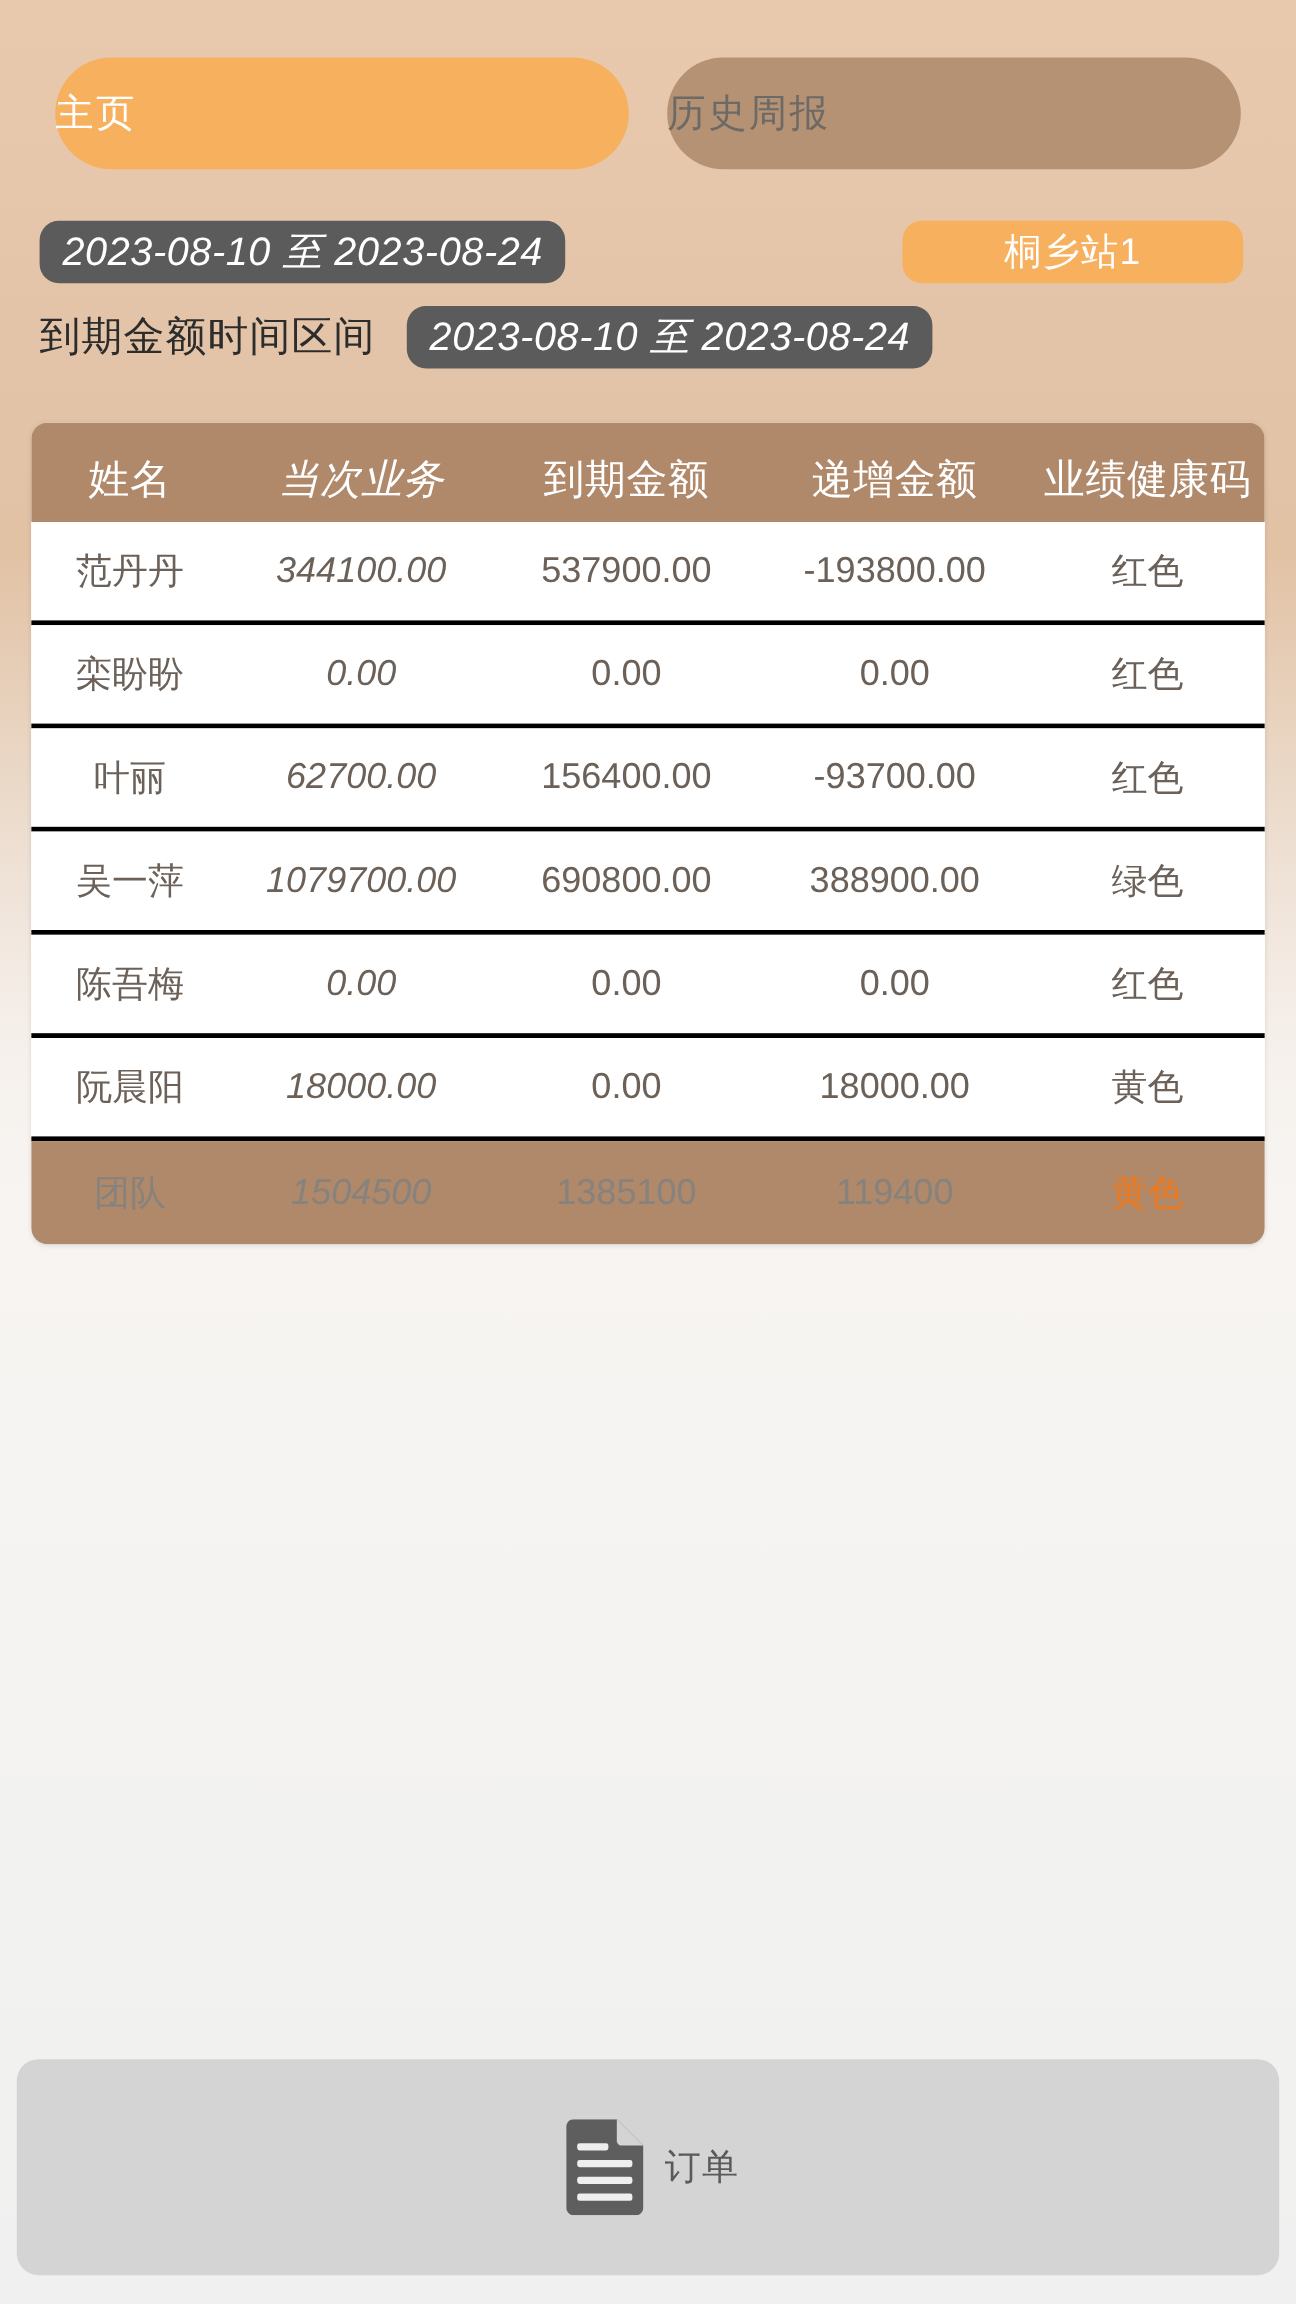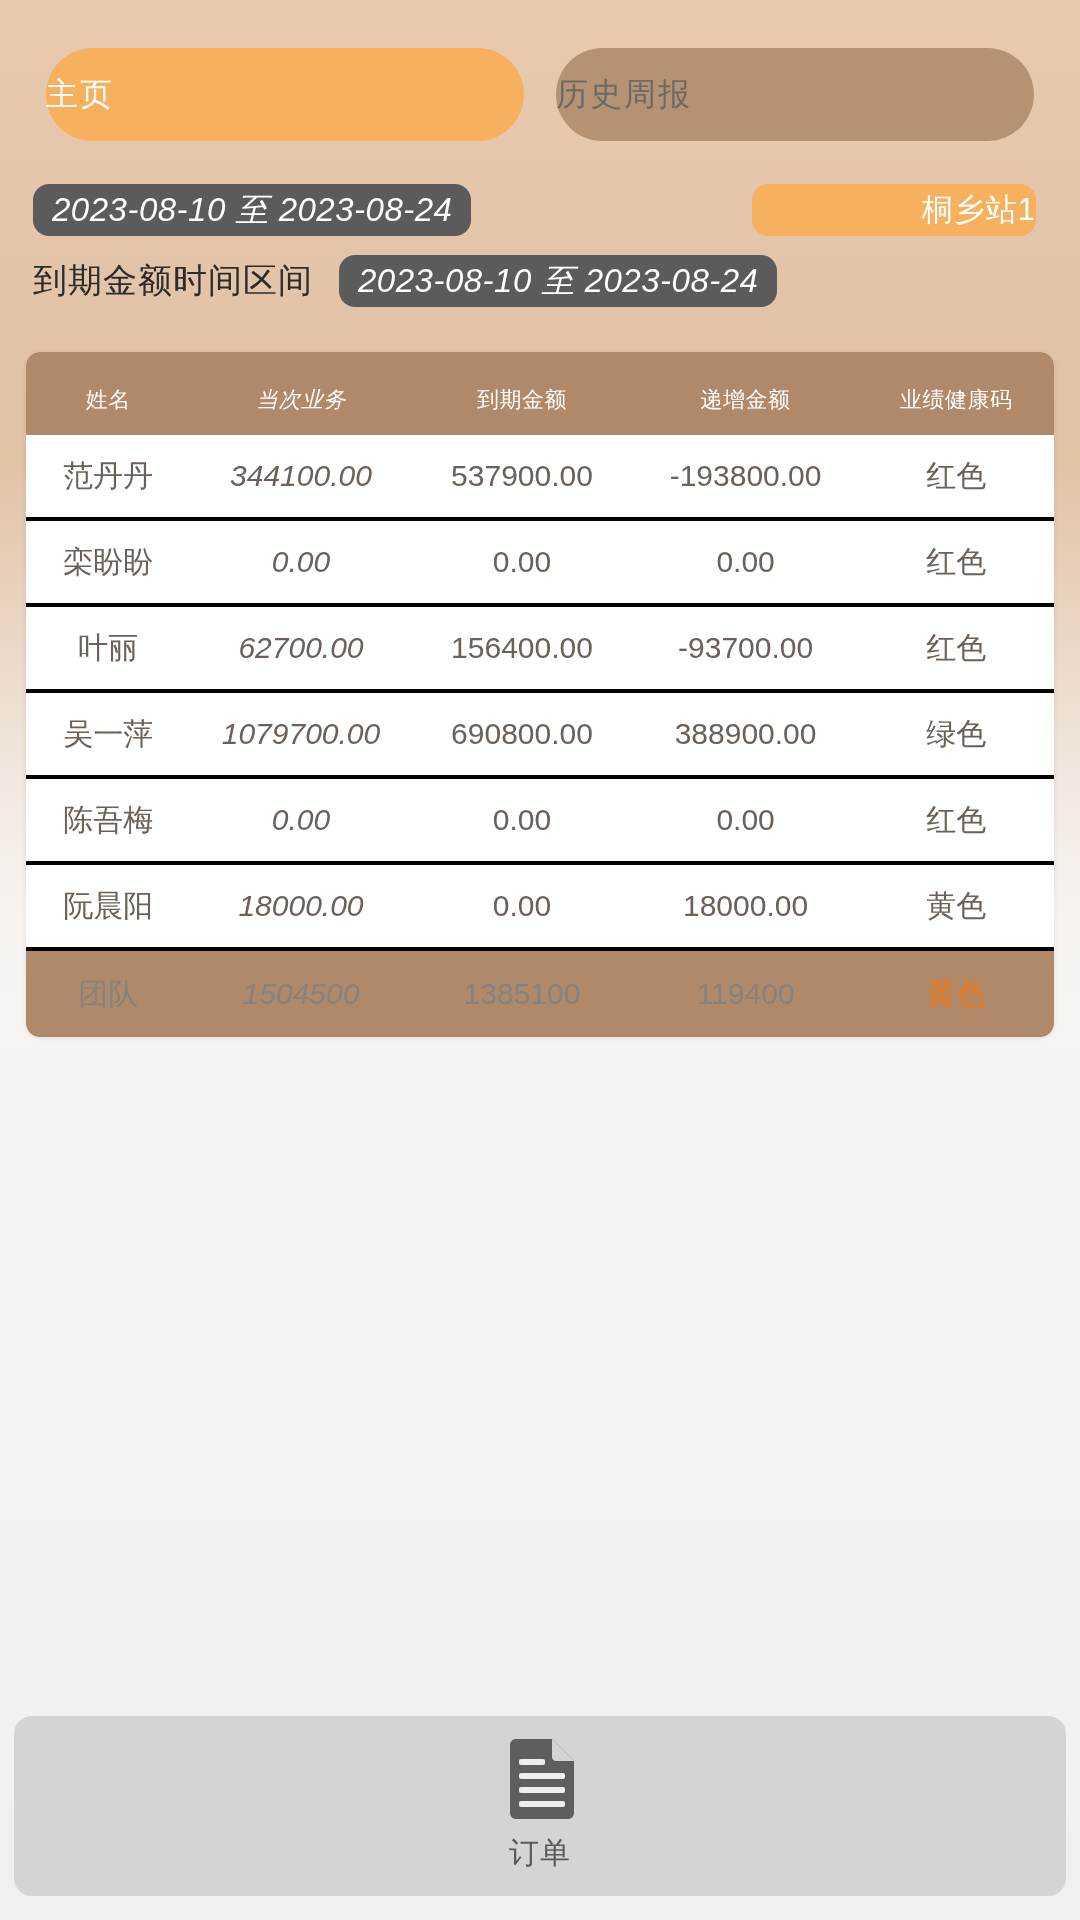--- a/index.html
+++ b/index.html
@@ -79,21 +79,21 @@
     font-style:italic;
   }
 
   .pill-station {
     background:#f7b15e;
     color:#ffffff;
     border-radius:16px;
     height:52px;
     display:flex;
     align-items:center;
-    justify-content:flex-end;
+    justify-content:center;
     font-size:31px;
     min-width:284px;
     margin-left:auto;
     letter-spacing:1px;
   }
 
   
   .subdate-row {
     margin-top:18px;
     padding:0 44px 0 33px;
@@ -120,21 +120,21 @@
   .trow {
     display:flex;
     align-items:center;
   }
   .thead {
     background:#b0886a;
     height:83px;
   }
   .thead .cell {
     color:#ffffff;
-    font-size:22px;
+    font-size:34px;
     letter-spacing:0.5px;
     margin-top:12px;
   }
   .tbody-row {
     background:#ffffff;
     height:86px;
     border-bottom:4px solid #000000;
   }
   .tbody-row:last-child { border-bottom:none; }
   .tbody-row .cell {
@@ -176,21 +176,21 @@
     bottom:24px;
     height:180px;
     background:#d4d4d4;
     border-radius:18px;
     display:flex;
     align-items:center;
   }
   .nav-item {
     flex:1;
     display:flex;
-    flex-direction:column;
+    flex-direction:row;
     align-items:center;
     justify-content:center;
     gap:14px;
     cursor:pointer;
     user-select:none;
   }
   .nav-label {
     font-size:30px;
     letter-spacing:1px;
   }

